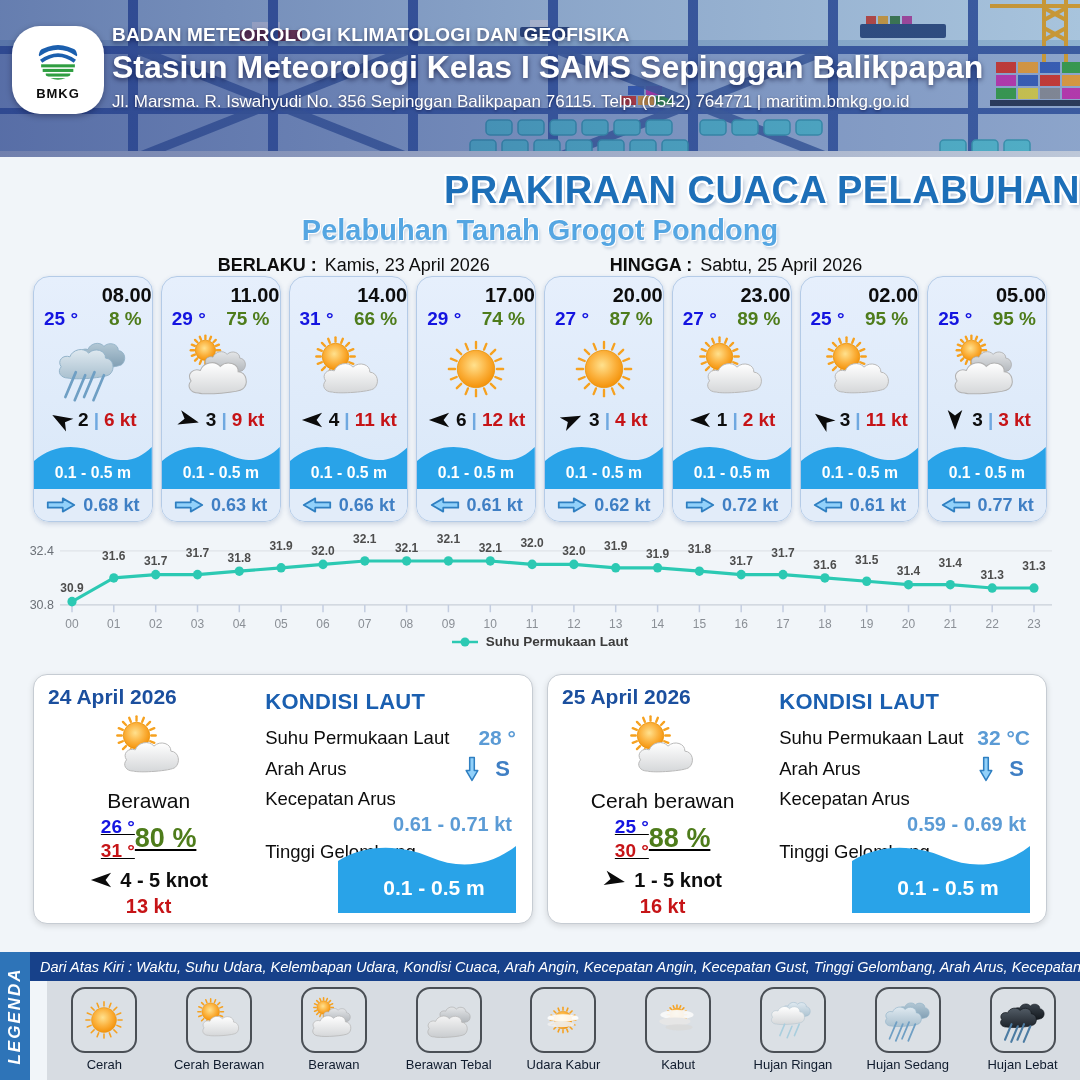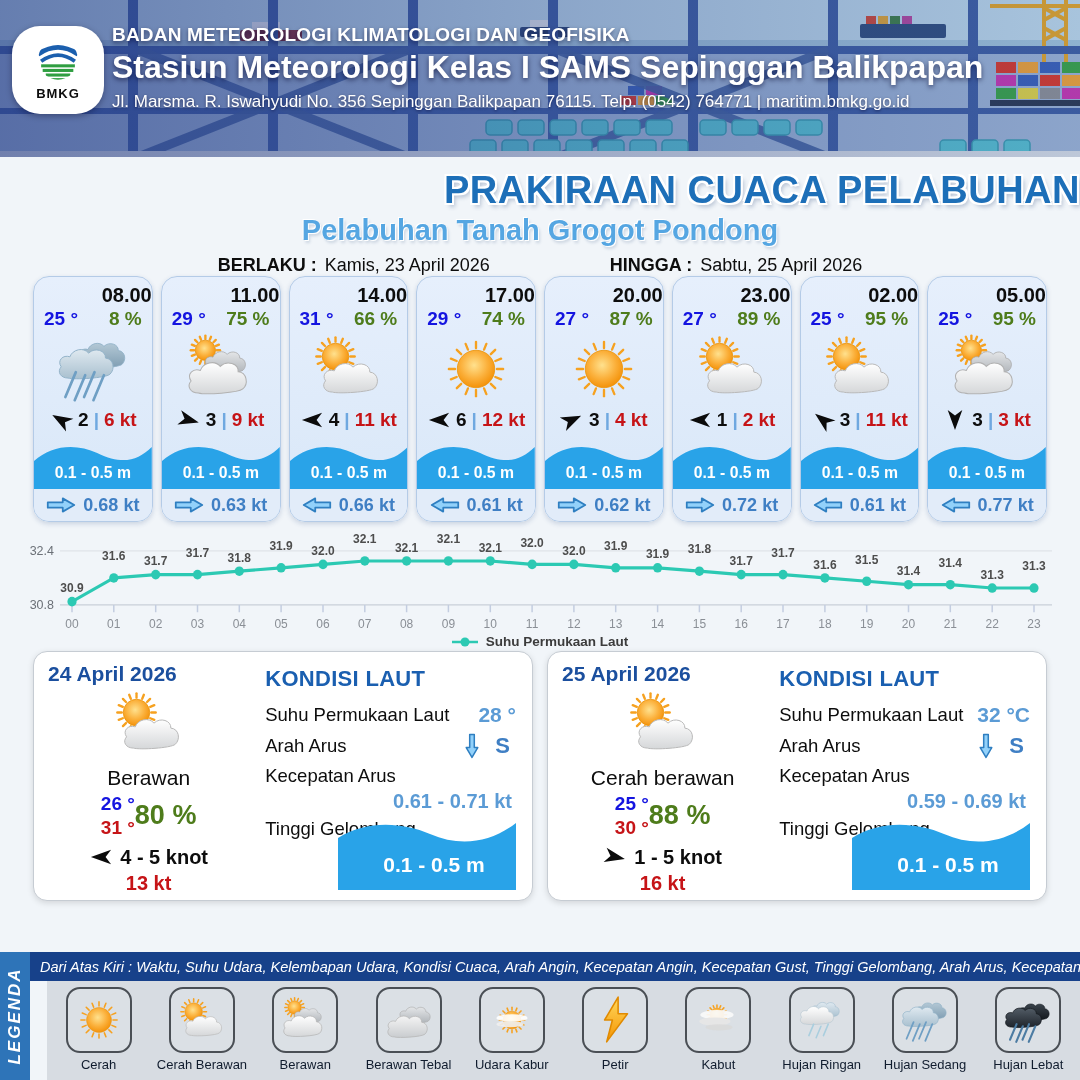--- a/index.html
+++ b/index.html
@@ -49,28 +49,28 @@
 
   
   .chart-wrap{padding:6px 20px 0;}
   .chart-wrap svg{width:100%;height:104px;display:block;font-family:inherit;}
   .ax{font-size:12.5px;fill:#6b7077;}
   .axt{font-size:12px;fill:#8a8f96;}
   .vlab{font-size:12px;font-weight:bold;fill:#4d4d4d;}
   .chart-legend{display:flex;justify-content:center;align-items:center;gap:8px;font-size:13.5px;font-weight:bold;color:#3c3c3c;padding:2px 0 2px;}
 
   
-  .day-row{display:flex;gap:14px;padding:0 33px;margin-top:0;height:250px;flex:0 0 250px;}
+  .day-row{display:flex;gap:14px;padding:0 33px;margin-top:23px;height:250px;flex:0 0 250px;}
   .dcard{flex:1;background:#fff;border:1.5px solid #c6ccd3;border-radius:14px;box-shadow:0 2px 6px rgba(0,0,0,.13);
     padding:10px 16px 10px 14px;display:flex;gap:6px;box-sizing:border-box;}
   .dcard-left{width:43%;display:flex;flex-direction:column;align-items:center;}
   .dcard-date{align-self:flex-start;color:#1b4f9e;font-weight:bold;font-size:21px;}
   .dcard-icon svg{width:96px;height:78px;}
   .dcard-cond{font-size:21px;color:#0d0d0d;margin-top:-2px;}
-  .dcard-temps{display:flex;align-items:center;gap:0;margin-top:2px;}
+  .dcard-temps{display:flex;align-items:center;gap:0;margin-top:2px;text-decoration:underline;}
   .dcard-minmax{display:flex;flex-direction:column;font-size:19px;font-weight:bold;line-height:1.25;}
   .dcard-min{color:#1414e0;}.dcard-max{color:#c61417;}
   .dcard-hum{color:#4e7c1b;font-size:27px;font-weight:bold;}
   .dcard-wind{display:flex;align-items:center;gap:7px;font-size:20px;font-weight:bold;color:#0d0d0d;margin-top:6px;}
   .dcard-gust{color:#c61417;font-size:20px;font-weight:bold;margin-top:3px;}
   .dcard-right{flex:1;position:relative;padding-left:4px;display:flex;flex-direction:column;}
   .sea-title{color:#1a5fb0;font-weight:800;font-size:22px;margin:4px 0 8px 6px;letter-spacing:.3px;}
   .sea-row{display:flex;justify-content:space-between;align-items:center;font-size:18.5px;color:#0d0d0d;margin:3px 0 3px 6px;}
   .sea-val{color:#5b9bd5;font-weight:bold;font-size:21px;}
   .sea-dir{display:flex;align-items:center;gap:10px;color:#3f7fc4;font-weight:bold;font-size:22px;margin-right:6px;}
@@ -1073,30 +1073,20 @@
                 <circle cx="50" cy="50" r="17" fill="url(#sunGrad)" stroke="#eb9309" stroke-width="1"></circle>
                 <ellipse cx="50" cy="46" rx="30" ry="7" fill="#ffffff" opacity=".88"></ellipse>
                 <ellipse cx="46" cy="58" rx="26" ry="6" fill="#f0f0f0" opacity=".9"></ellipse>
               </svg>
             </div>
             <div class="legend-label">Udara Kabur</div>
           </div>
           <div class="legend-item">
             <div class="legend-box">
               <svg viewBox="0 0 100 100">
-                <g transform="translate(0,0) scale(1)">
-                  <path d="M56,6 L30,50 L45,50 L34,92 L74,38 L56,38 Z" fill="url(#boltG)" stroke="#e08a00" stroke-width="3" stroke-linejoin="round"></path>
-                </g>
-              </svg>
-            </div>
-            <div class="legend-label">Petir</div>
-          </div>
-          <div class="legend-item">
-            <div class="legend-box">
-              <svg viewBox="0 0 100 100">
                 <line x1="62.6" y1="40.0" x2="66.8" y2="40.0" stroke="#f6a11f" stroke-width="3" stroke-linecap="round"></line>
                 <line x1="61.5" y1="45.6" x2="65.4" y2="47.2" stroke="#f6a11f" stroke-width="3" stroke-linecap="round"></line>
                 <line x1="58.3" y1="50.3" x2="61.3" y2="53.3" stroke="#f6a11f" stroke-width="3" stroke-linecap="round"></line>
                 <line x1="53.6" y1="53.5" x2="55.2" y2="57.4" stroke="#f6a11f" stroke-width="3" stroke-linecap="round"></line>
                 <line x1="48.0" y1="54.6" x2="48.0" y2="58.8" stroke="#f6a11f" stroke-width="3" stroke-linecap="round"></line>
                 <line x1="42.4" y1="53.5" x2="40.8" y2="57.4" stroke="#f6a11f" stroke-width="3" stroke-linecap="round"></line>
                 <line x1="37.7" y1="50.3" x2="34.7" y2="53.3" stroke="#f6a11f" stroke-width="3" stroke-linecap="round"></line>
                 <line x1="34.5" y1="45.6" x2="30.6" y2="47.2" stroke="#f6a11f" stroke-width="3" stroke-linecap="round"></line>
                 <line x1="33.4" y1="40.0" x2="29.2" y2="40.0" stroke="#f6a11f" stroke-width="3" stroke-linecap="round"></line>
                 <line x1="34.5" y1="34.4" x2="30.6" y2="32.8" stroke="#f6a11f" stroke-width="3" stroke-linecap="round"></line>

